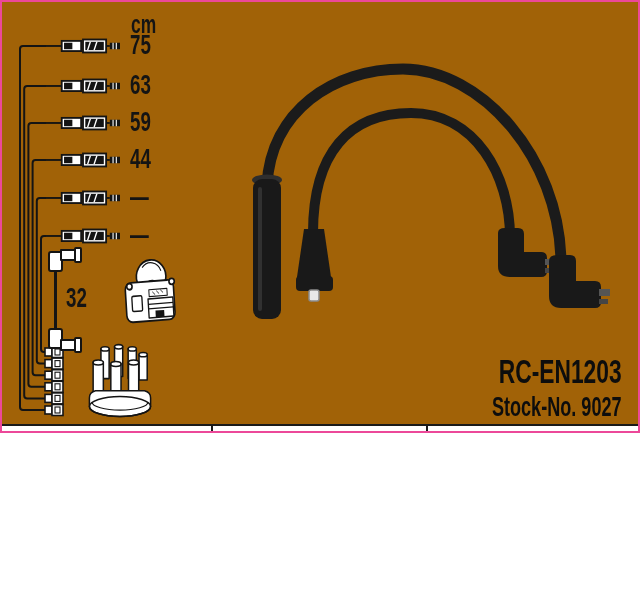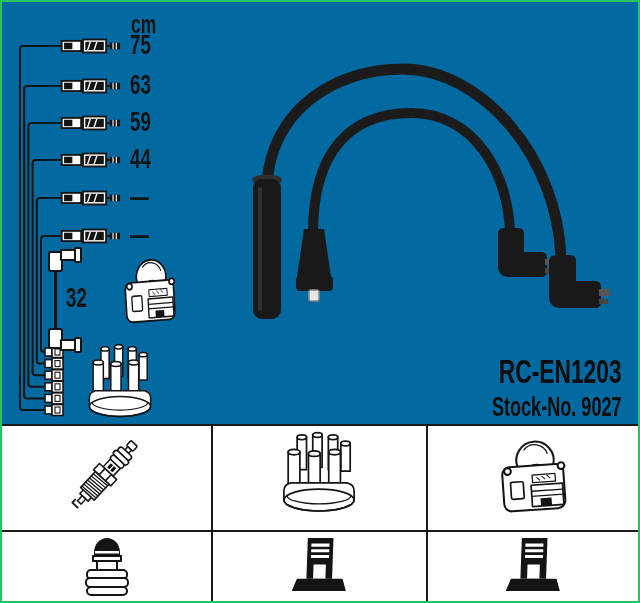--- a/index.html
+++ b/index.html
@@ -1,17 +1,17 @@
 <!DOCTYPE html>
 <html><head>
 <meta charset="utf-8">
 <style>
   html,body{margin:0;padding:0;background:#fff}
-  .frame{position:relative;width:640px;height:603px;box-sizing:border-box;
-         border:2px solid #22c55e;background:#0369a1;overflow:hidden;
+  .frame{position:relative;width:640px;height:433px;box-sizing:border-box;
+         border:2px solid #ec4899;background:#a16207;overflow:hidden;
          font-family:"Liberation Sans",sans-serif;color:#111}
   .txt{position:absolute;font-weight:bold;line-height:1;white-space:nowrap;
        transform:scaleX(0.67);transform-origin:0 0;color:#141414}
   .unit{left:129px;top:9px;font-size:26px}
   .num{left:128px;font-size:28px}
   .coil-len{left:64px;top:282px;font-size:28px}
   .codes{position:absolute;top:352px;right:16px;text-align:right;line-height:1;
          font-weight:bold;color:#0d0d0d;transform:scaleX(0.67);transform-origin:100% 0}
   .code1{font-size:34px}
   .code2{font-size:27px;margin-top:6px}

